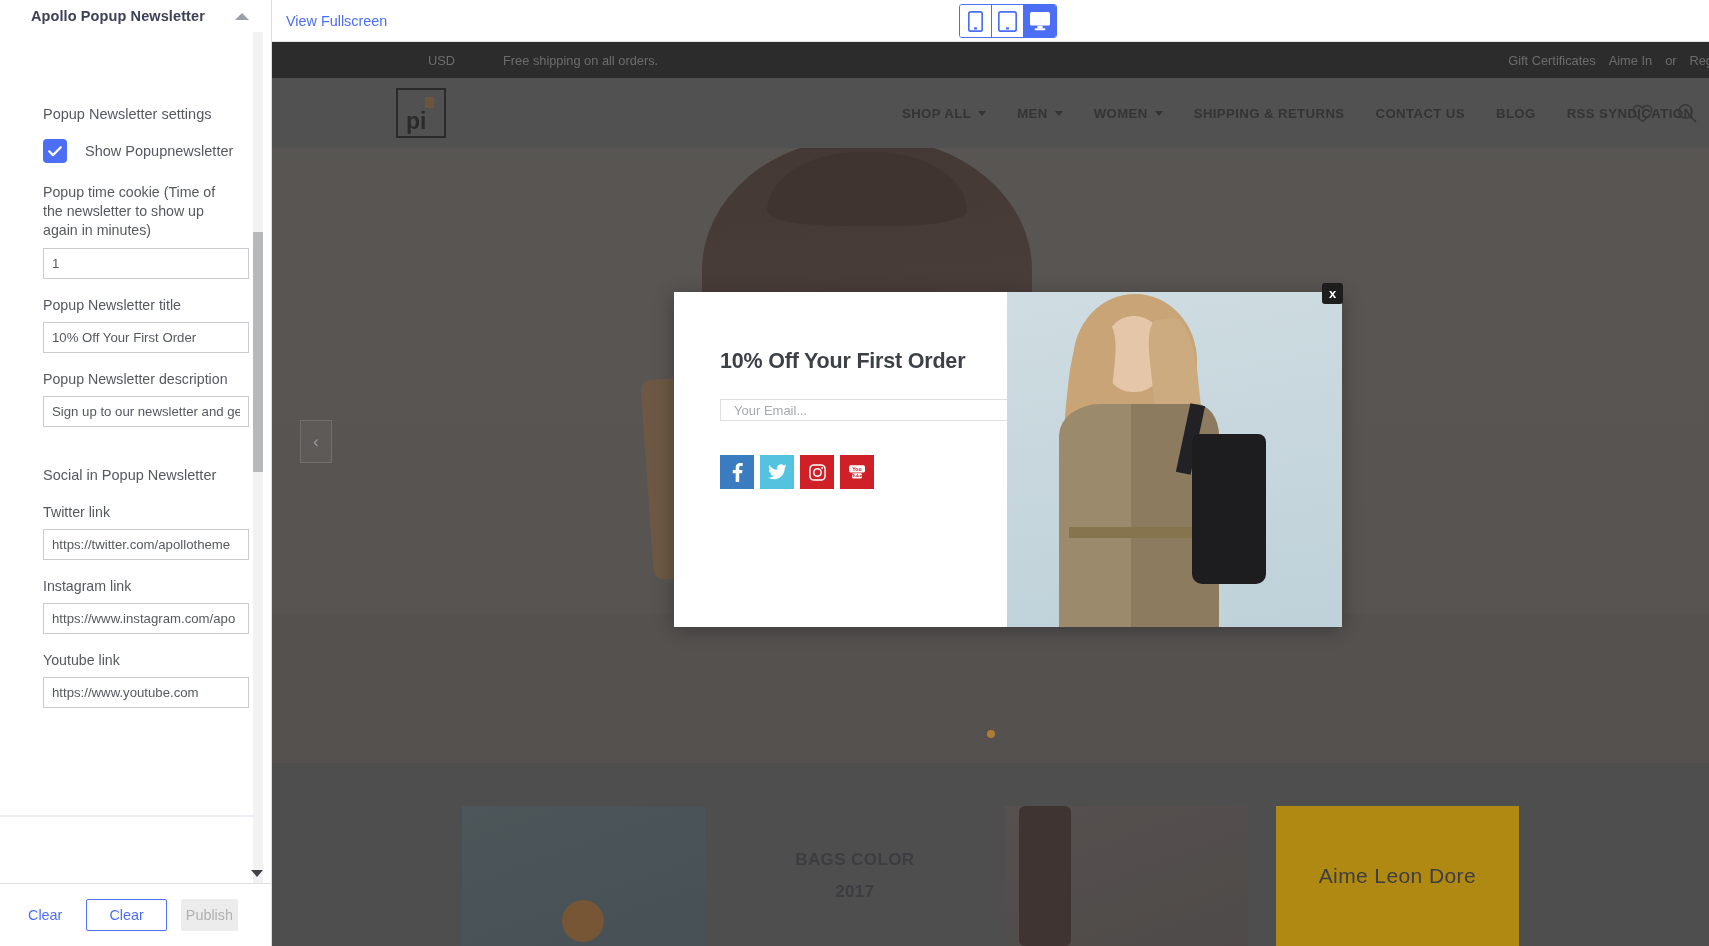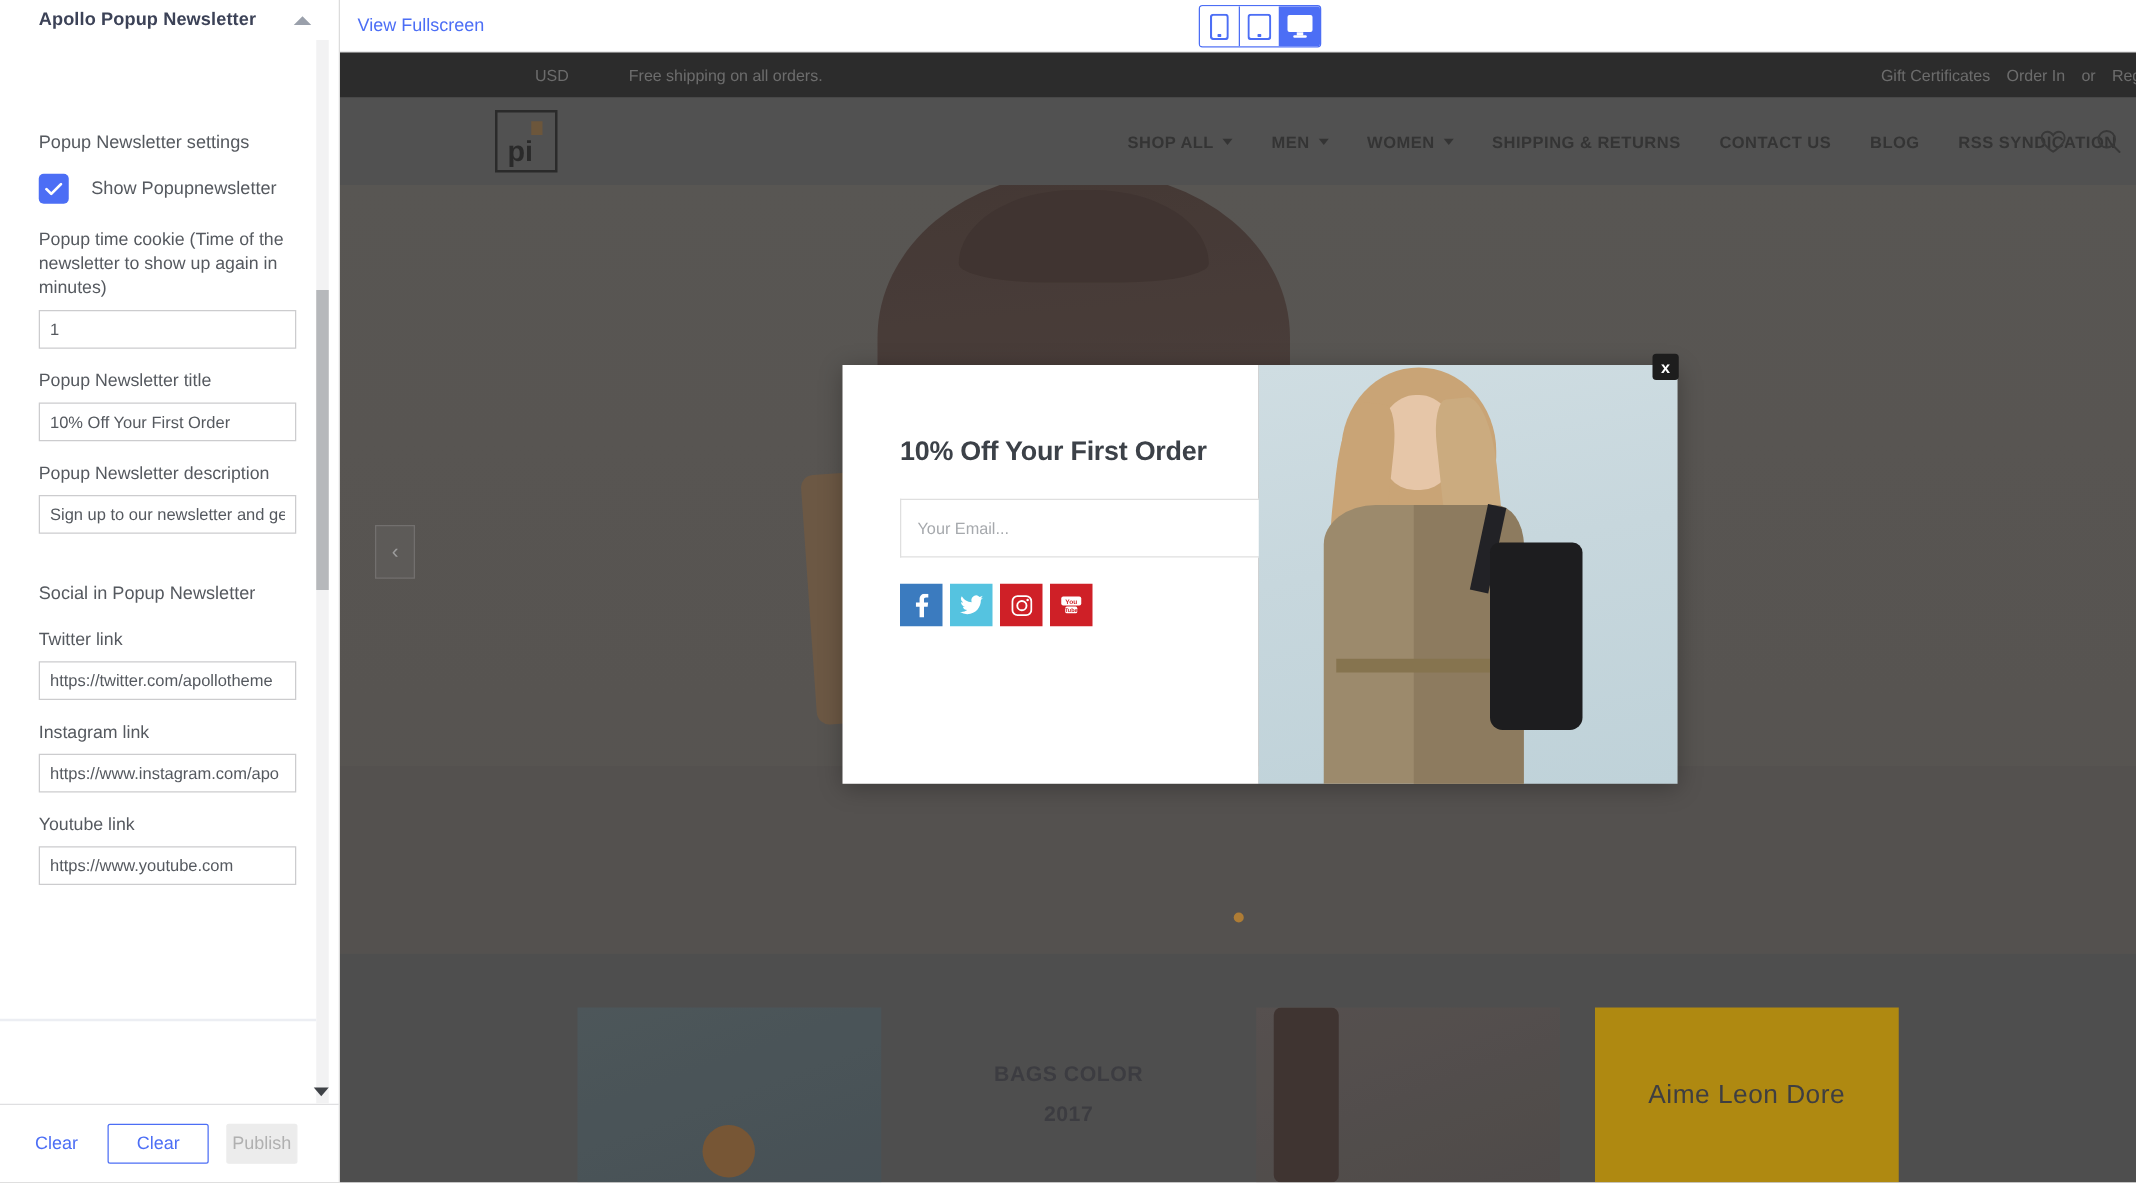--- a/index.html
+++ b/index.html
@@ -34,21 +34,21 @@
     width: 0; height: 0;
     border-left: 7px solid transparent;
     border-right: 7px solid transparent;
     border-bottom: 7px solid #9aa0ab;
     cursor: pointer;
   }
   .sb-scroll {
     position: relative;
     flex: 1 1 auto;
     overflow: hidden;
-    padding: 0 0 0 0;
+    padding: 0 0 0 12px;
   }
   .sb-inner { padding: 0 36px 0 31px; }
   .sb-section-title {
     font-size: 14.5px; color: #55595f; margin-top: 74px; margin-bottom: 17px;
   }
   .sb-section-title.social { margin-top: 40px; margin-bottom: 20px; }
   .chk-row { display: flex; align-items: center; gap: 18px; margin-bottom: 20px; }
   .chkbox {
     width: 24px; height: 24px; border-radius: 4px;
     background: #4c6ef5;
@@ -299,21 +299,21 @@
   .modal-title {
     font-size: 21.5px; font-weight: bold; color: #3c4148;
     letter-spacing: -.2px; margin-bottom: 25px;
   }
   .modal-desc {
     font-size: 13.4px; color: #62666c; line-height: 1.5; margin-bottom: 25px;
     max-width: 272px;
   }
   .modal-form { display: flex; width: 332px; margin-bottom: 21px; }
   .modal-email {
-    width: 288px; height: 47px;
+    width: 288px; height: 22px;
     border: 1px solid #dfdfdf; border-right: none;
     font-family: "Liberation Sans", sans-serif;
     font-size: 13px; color: #0c4a6e;
     padding: 0 13px; outline: none; background: #fff;
   }
   .modal-email::placeholder { color: #a6a9ad; }
   .modal-submit {
     width: 44px; height: 35px;
     background: #f5b731; border: none;
     display: flex; align-items: center; justify-content: center;
@@ -496,21 +496,21 @@
 
     <div class="site">
 
       <div class="site-topbar">
         <div class="topbar-left">
           <span class="tb-item">USD</span>
           <span class="tb-plain">Free shipping on all orders.</span>
         </div>
         <div class="topbar-right">
           <span class="tb-item">Gift Certificates</span>
-          <span class="tb-item">Order In</span>
+          <span class="tb-item">Aime In</span>
           <span class="tb-plain">or</span>
           <span class="tb-item">Reg</span>
         </div>
       </div>
 
       <div class="site-header">
         <div class="logo-box">
           <span class="dot"></span>
           <span class="logo-txt">pi</span>
         </div>

